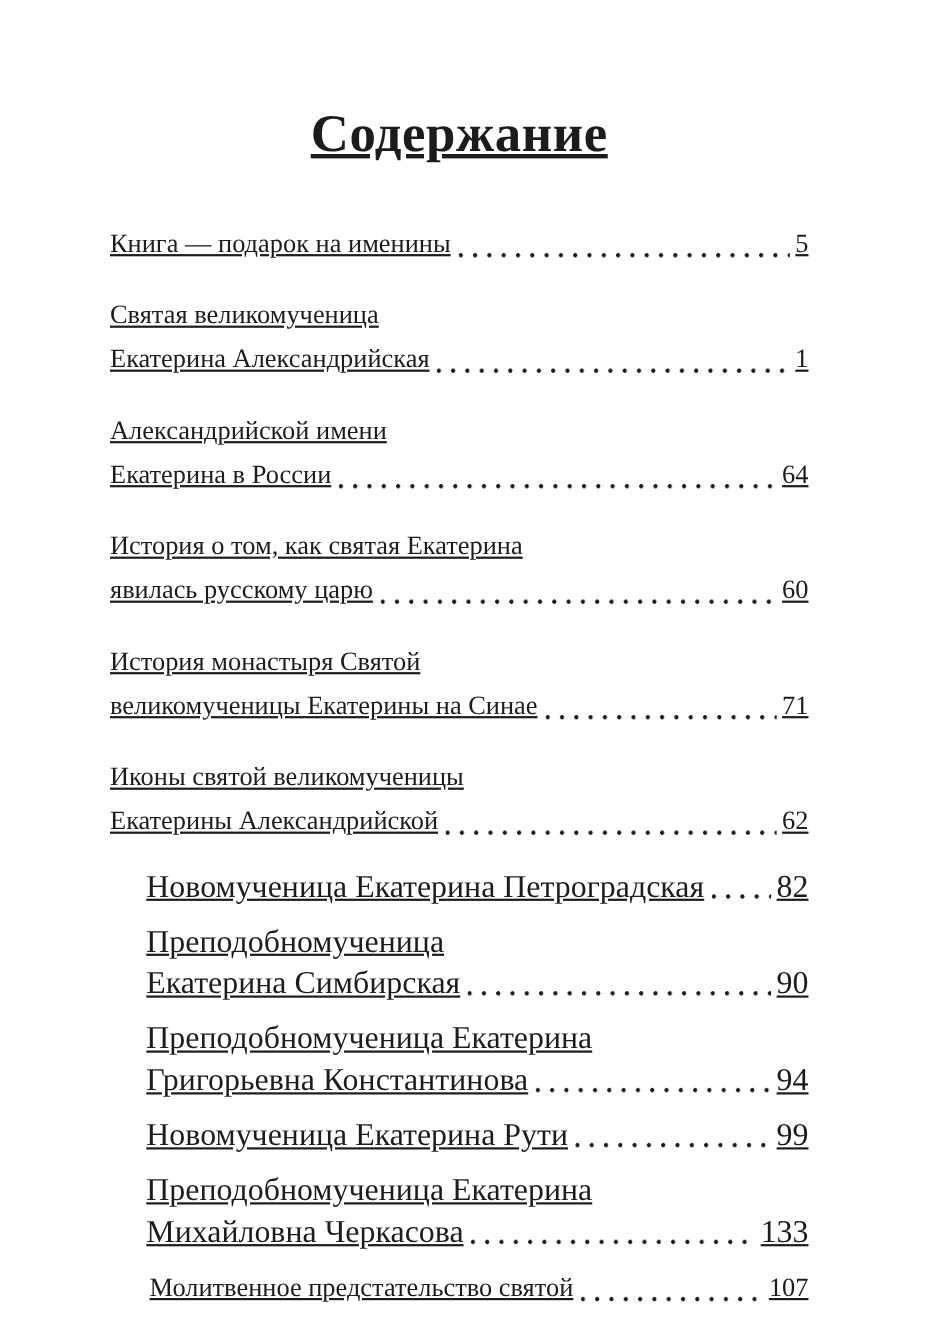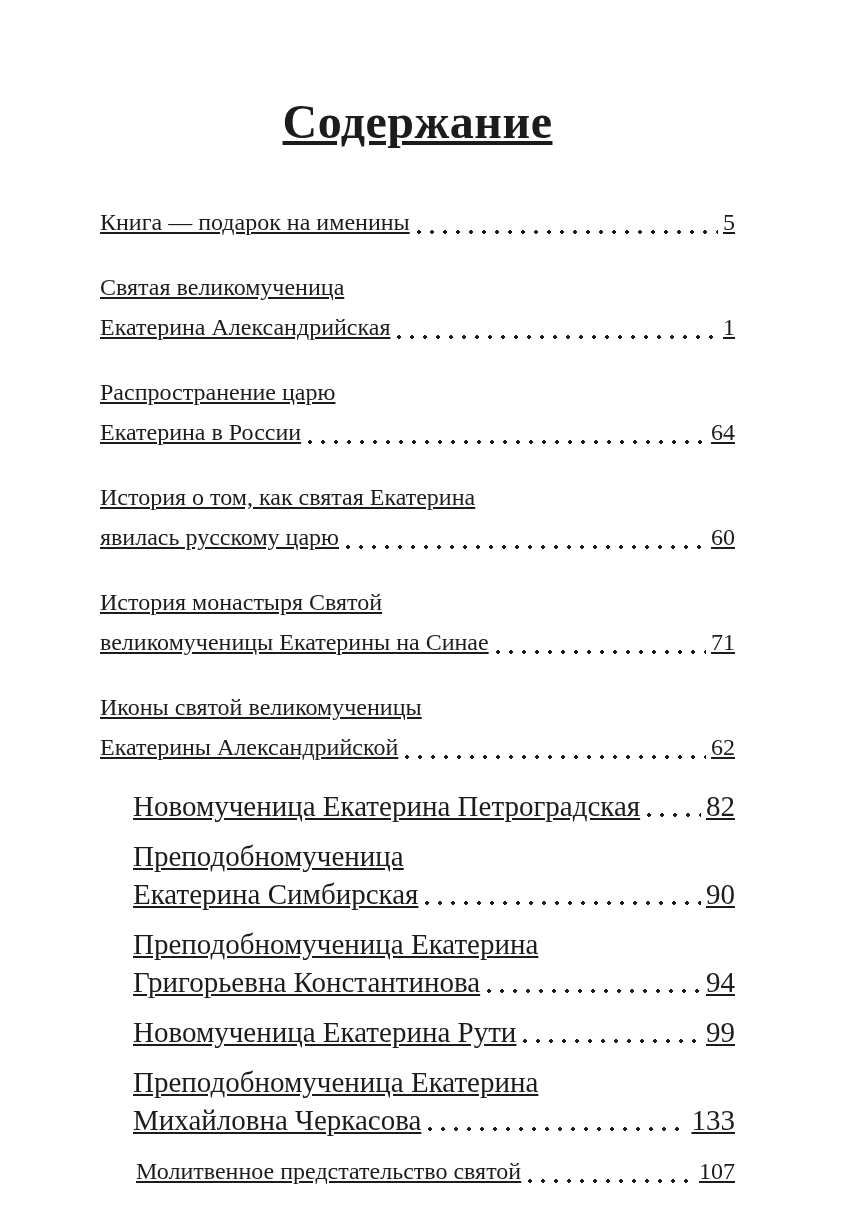--- a/index.html
+++ b/index.html
@@ -74,21 +74,21 @@
       </div>
       <div class="entry main">
         <div class="line">Святая великомученица</div>
         <div class="row">
           <span class="txt">Екатерина Александрийская</span>
           <span class="leader"></span>
           <span class="pg">1</span>
         </div>
       </div>
       <div class="entry main">
-        <div class="line">Распространение царю</div>
+        <div class="line">Александрийской имени</div>
         <div class="row">
           <span class="txt">Екатерина в России</span>
           <span class="leader"></span>
           <span class="pg">64</span>
         </div>
       </div>
       <div class="entry main">
         <div class="line">История о том, как святая Екатерина</div>
         <div class="row">
           <span class="txt">явилась русскому царю</span>

